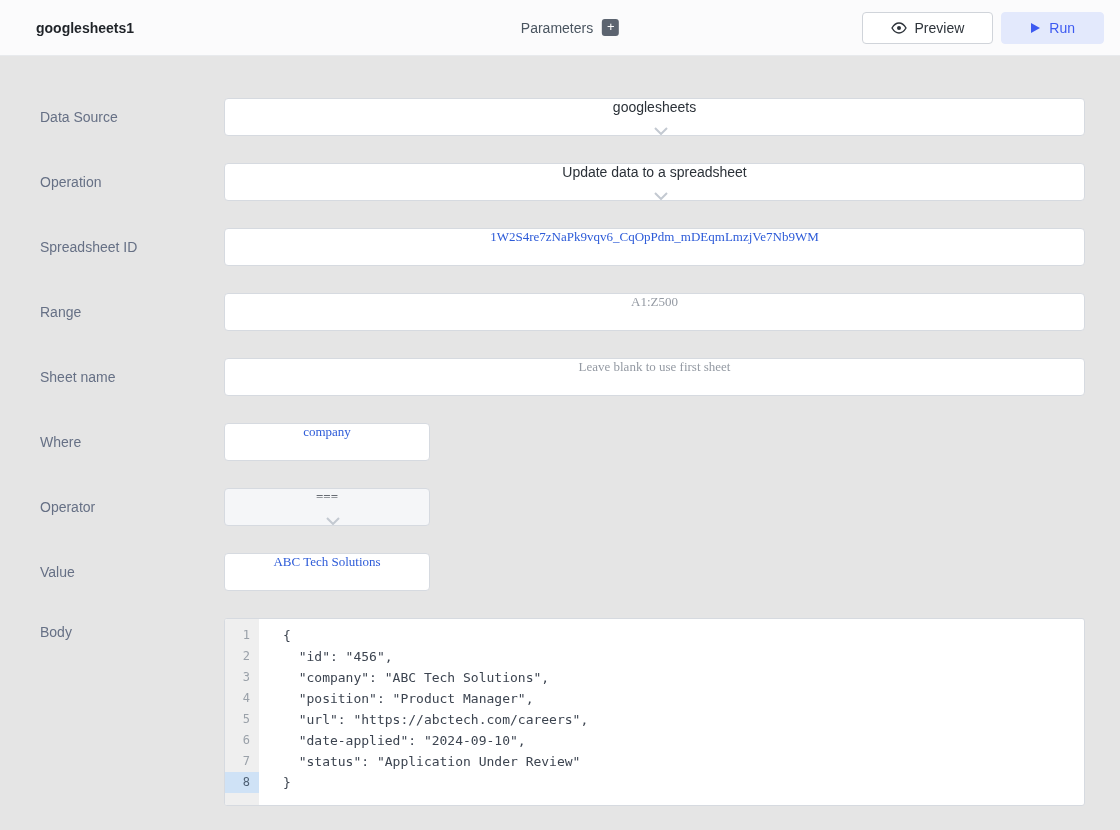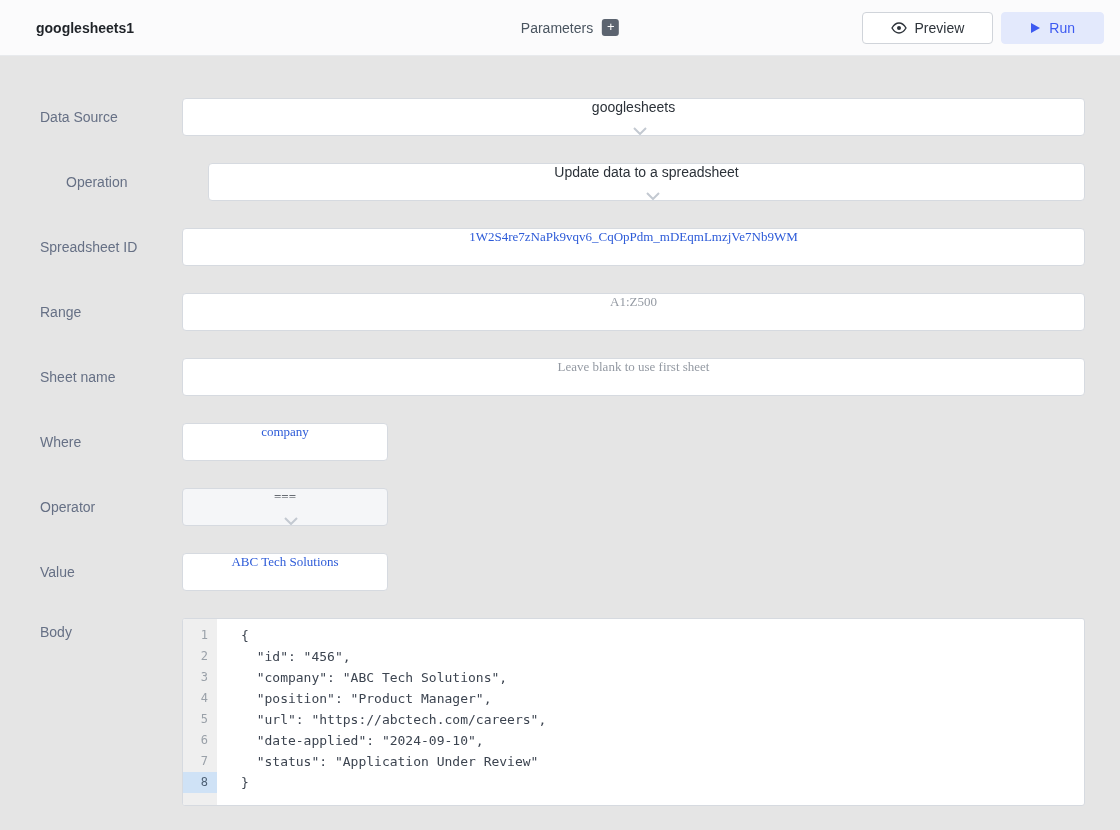--- a/index.html
+++ b/index.html
@@ -27,22 +27,22 @@
   }
   .header-actions { margin-left:auto; display:flex; align-items:center; gap:8px; }
   .btn {
     height:32px; display:inline-flex; align-items:center; gap:8px;
     padding:0 28px; border-radius:4px; font-size:14px; cursor:pointer;
   }
   .btn-preview { background:#fff; border:1px solid #d0d4da; color:#2d333a; }
   .btn-run { background:#e3e9fc; border:1px solid #e3e9fc; color:#3d5af1; }
   
   .form { padding:42px 35px 0 40px; }
-  .row { display:flex; align-items:center; margin-bottom:27px; }
-  .row-operation { margin-top:25px;margin-left:26px; }
+  .row { display:flex; align-items:center; margin-bottom:27px;gap:42px; }
+  .row-operation { margin-top:25px; }
   .row-body { align-items:flex-start; margin-bottom:0; }
   .field-label {
     width:142px; flex-shrink:0; font-size:14px; color:#667085;
   }
   .row-body .field-label { padding-top:6px; }
   .control { flex:1; }
   .input, .select {
     height:38px; background:#fff; border:1px solid #d6dae0; border-radius:4px;
     display:flex; align-items:center; padding:0 16px; font-size:14px;
     color:#2b3138; position:relative; cursor:text; width:100%;flex-direction:column;

